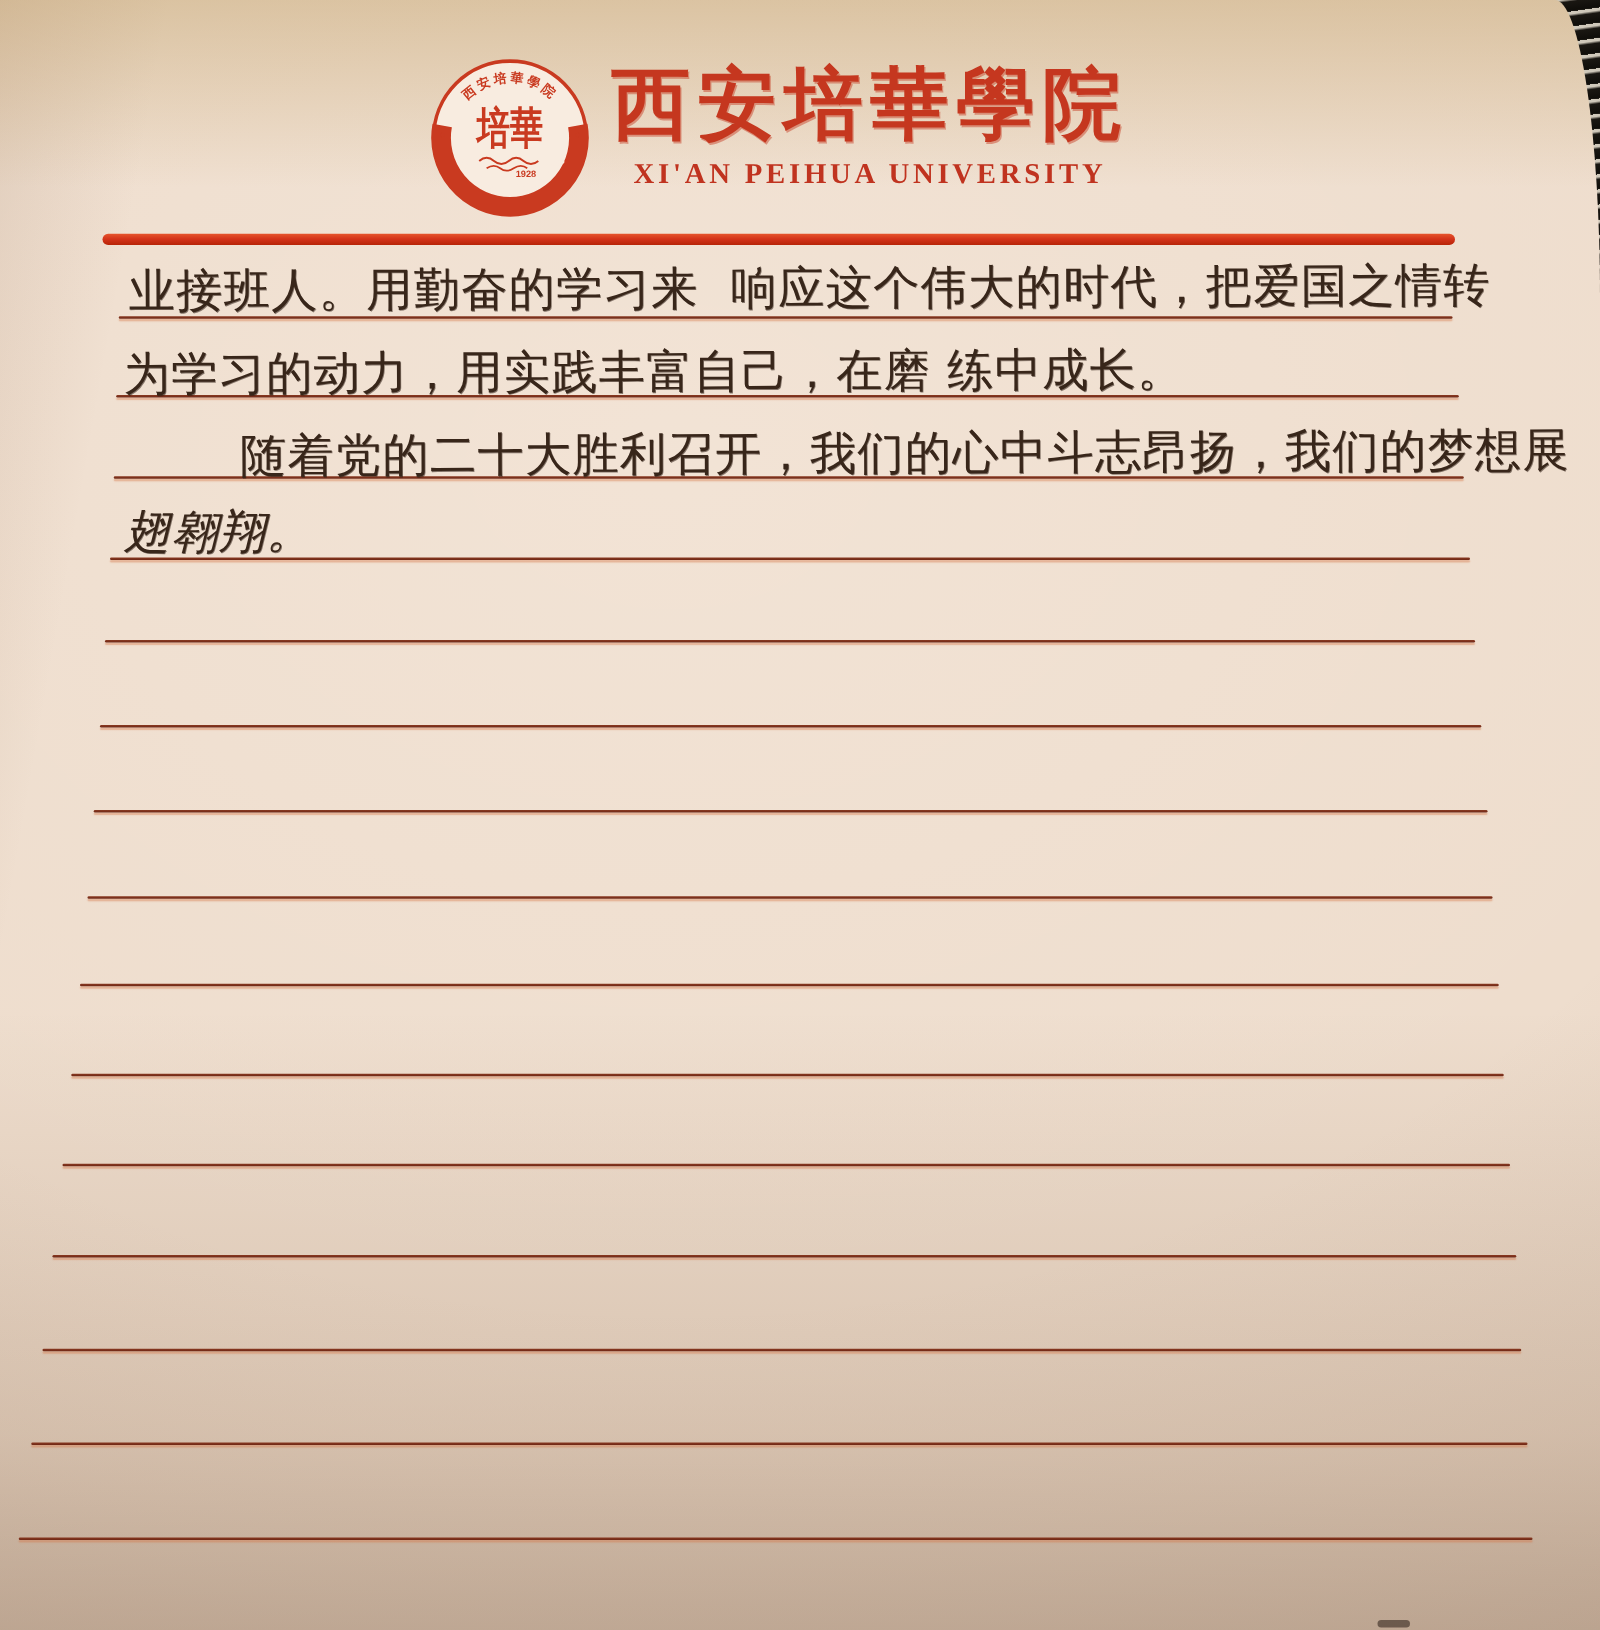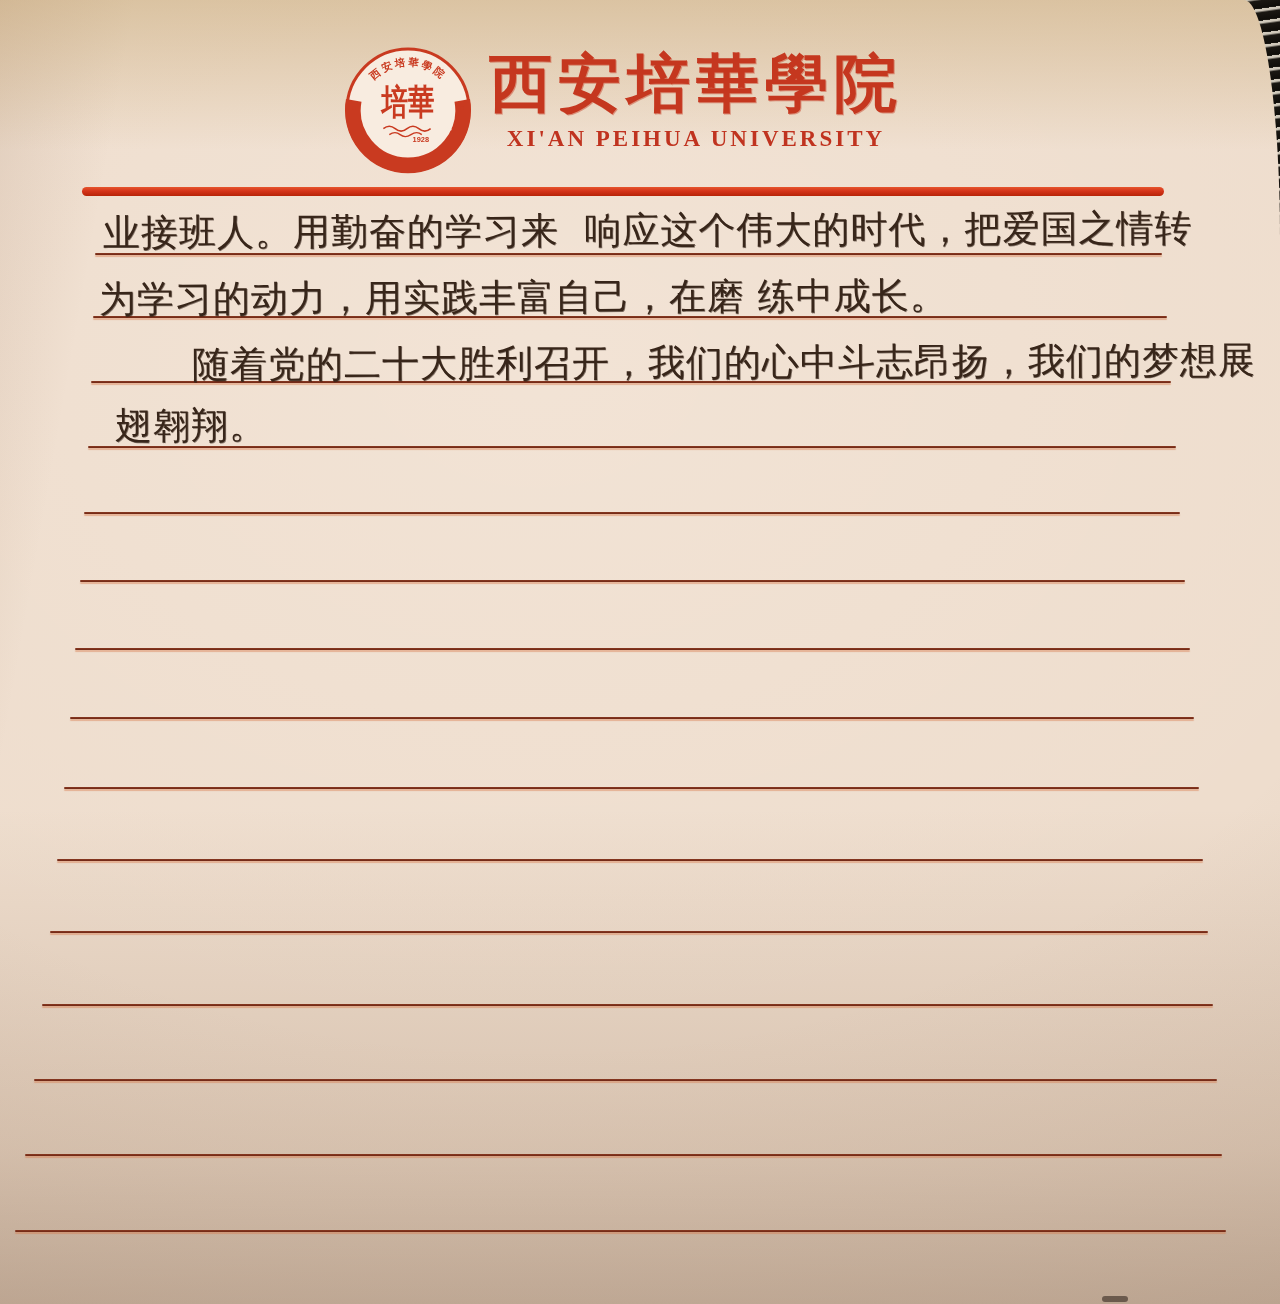--- a/index.html
+++ b/index.html
@@ -61,21 +61,21 @@
     position:absolute;z-index:3;
     font-family:"DejaVu Sans","Liberation Sans",sans-serif;
     font-size:37px;line-height:1;font-weight:500;color:#38261a;
     letter-spacing:1px;white-space:pre;
     text-shadow:0.6px 0.7px 0 rgba(42,26,16,.55);
     transform:rotate(-0.25deg);
   }
   .hw-1{left:103px;top:212px;}
   .hw-2{left:99px;top:279px;}
   .hw-3{left:192px;top:344px;}
-  .hw-4{left:115px;top:407px;}
+  .hw-4{left:99px;top:407px;font-style:italic;}
   
   .corner-speck{position:absolute;right:152px;bottom:2px;width:26px;height:6px;
     background:rgba(40,28,20,.55);border-radius:3px;z-index:2;}
 </style>
 </head>
 <body>
 
 <div id="photo">
 
   <div class="book-edge"></div>

